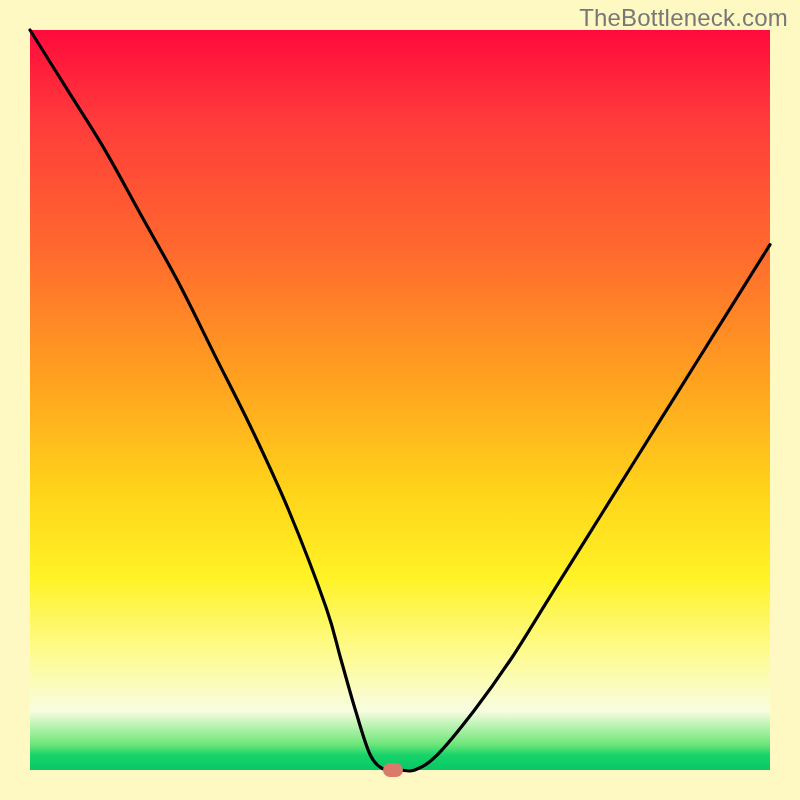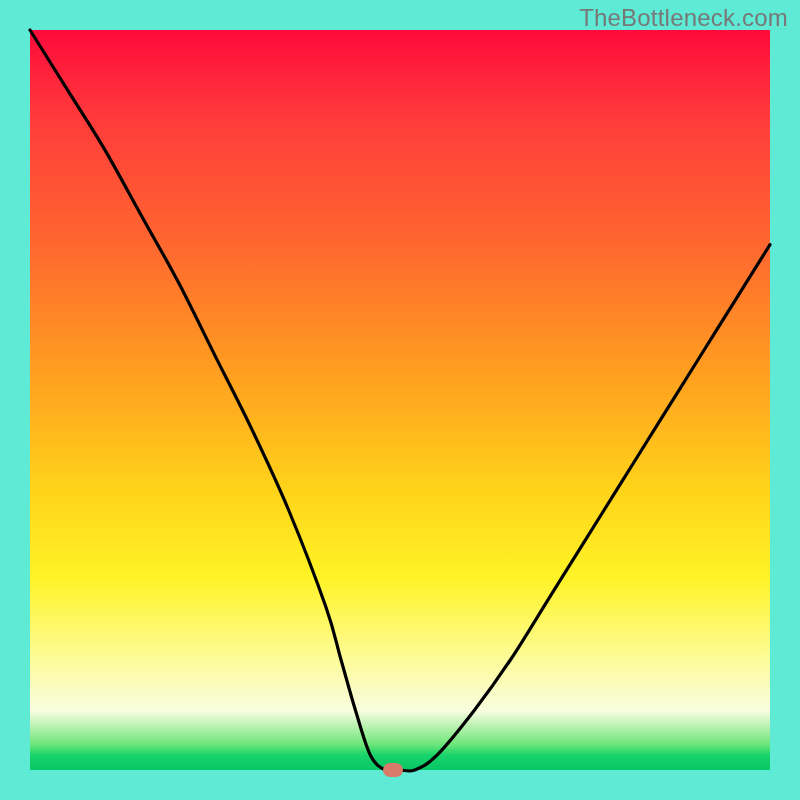--- a/index.html
+++ b/index.html
@@ -8,21 +8,21 @@
     width: 800px;
     height: 800px;
     background: #000;
     overflow: hidden;
     font-family: Arial, Helvetica, sans-serif;
   }
   .frame {
     position: relative;
     width: 800px;
     height: 800px;
-    background: #5eead4;
+    background: #fef9c3;
   }
   .plot-area {
     position: absolute;
     left: 30px;
     top: 30px;
     width: 740px;
     height: 740px;
     
     background: linear-gradient(
       to bottom,

